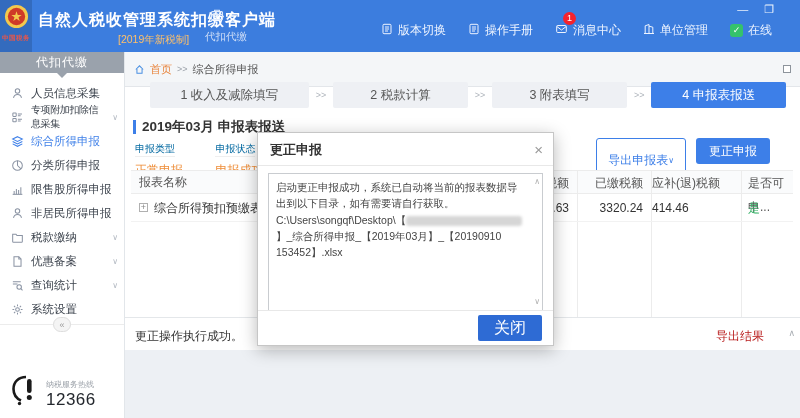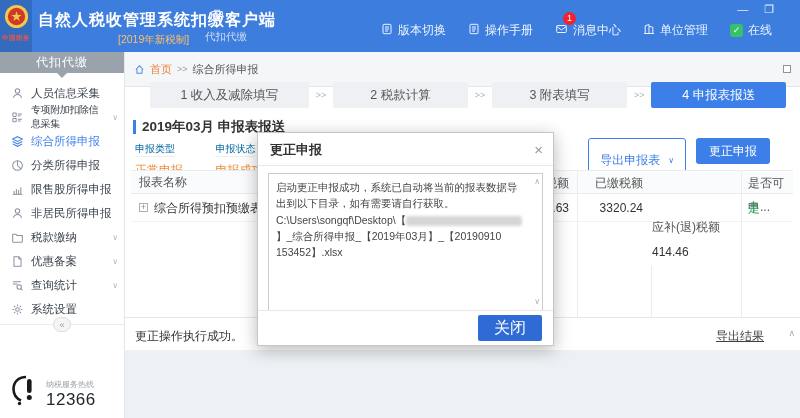--- a/index.html
+++ b/index.html
@@ -57,43 +57,43 @@
   .panel-title{position:absolute;left:8px;top:66px;display:flex;align-items:center;gap:6px;}
   .panel-title .bar{width:3px;height:14px;background:#3d7fe8;}
   .panel-title .txt{font-size:13.5px;font-weight:bold;color:#333;}
 
   .filter-row{position:absolute;left:10px;top:86px;}
   .filter{display:inline-block;margin-right:28px;vertical-align:top;}
   .filter .lbl{font-size:10px;color:#0369a1;padding-bottom:0;border-bottom:1px solid #efefef;display:inline-block;}
   .filter .val{font-size:12px;color:#ee8d38;margin-top:5px;}
 
   .actions{position:absolute;right:30px;top:86px;display:flex;gap:10px;}
-  .btn-outline{height:44px;padding:0 11px;border:1px solid #3d7fe8;color:#3d7fe8;background:#fff;border-radius:3px;font-size:12px;display:flex;align-items:center;gap:8px;cursor:pointer;}
+  .btn-outline{height:44px;padding:0 11px;border:1px solid #3d7fe8;color:#3d7fe8;background:#fff;border-radius:3px;font-size:12px;display:flex;align-items:center;gap:0;cursor:pointer;}
   .btn-outline .dd{font-size:8px;}
   .btn-primary{height:26px;padding:0 13px;background:#3d7fe8;color:#fff;border:none;border-radius:3px;font-size:12px;cursor:pointer;}
 
   .table{position:absolute;left:6px;right:7px;top:118px;font-size:12px;}
   .trow{display:flex;}
   .trow>div{border-left:1px solid #ececec;}
   .trow>div:first-child{border-left:none;}
   .thead{background:#fafbfc;color:#555;height:24px;line-height:24px;border-top:1px solid #ececec;border-bottom:1px solid #ececec;}
   .tbody{height:28px;line-height:28px;color:#333;border-bottom:1px solid #f2f2f2;}
   .tfill{height:95px;}
   .c-name{flex:1;text-align:left;padding-left:8px;display:flex;align-items:center;gap:6px;}
   .c-n1{width:88px;text-align:right;padding-right:8px;}
   .c-n2{width:74px;text-align:right;padding-right:8px;}
-  .c-n3{width:90px;text-align:left;padding-right:8px;margin-top:44px;}
+  .c-n3{width:90px;text-align:left;padding-right:8px;}
   .c-flag{width:52px;text-align:left;padding-left:6px;}
   .thead .c-name{padding-left:8px;}
   .green{color:#2fae61;}
   .expand-icon{width:9px;height:9px;border:1px solid #b0b0b0;color:#888;font-size:9px;line-height:7px;text-align:center;display:inline-block;background:#fff;cursor:pointer;flex:0 0 auto;}
 
   .status-row{position:absolute;left:0;right:0;top:265px;height:33px;border-top:1px solid #e4e7ea;font-size:12px;}
   .status-text{position:absolute;left:10px;top:10px;color:#333;}
-  .export-link{position:absolute;right:36px;top:10px;color:#404040;text-decoration:underline;cursor:pointer;}
+  .export-link{position:absolute;right:36px;top:10px;color:#b91c1c;cursor:pointer;}
   .scroll-up{position:absolute;right:5px;top:10px;color:#a8adb3;font-size:9px;cursor:pointer;}
   .bottom-strip{position:absolute;left:0;right:0;top:298px;bottom:0;background:#edf0f4;}
 
   
   .modal{position:absolute;left:257px;top:132px;width:297px;height:214px;background:#fff;border:1px solid #c6c6c6;box-shadow:0 4px 16px rgba(0,0,0,.28);}
   .modal-title{position:relative;height:33px;line-height:33px;padding:0 12px;font-size:13px;font-weight:bold;color:#333;border-bottom:1px solid #e8e8e8;}
   .modal-close{position:absolute;right:10px;top:0;color:#999;font-size:15px;font-weight:normal;cursor:pointer;}
   .modal-body{margin:7px 10px 0;height:138px;border:1px solid #c9ccd0;padding:5px 15px 5px 7px;font-size:10.5px;line-height:1.55;color:#444;position:relative;overflow:hidden;}
   .mb-up{position:absolute;right:2px;top:2px;color:#b0b0b0;font-size:8px;}
   .mb-down{position:absolute;right:2px;bottom:2px;color:#b0b0b0;font-size:8px;}

